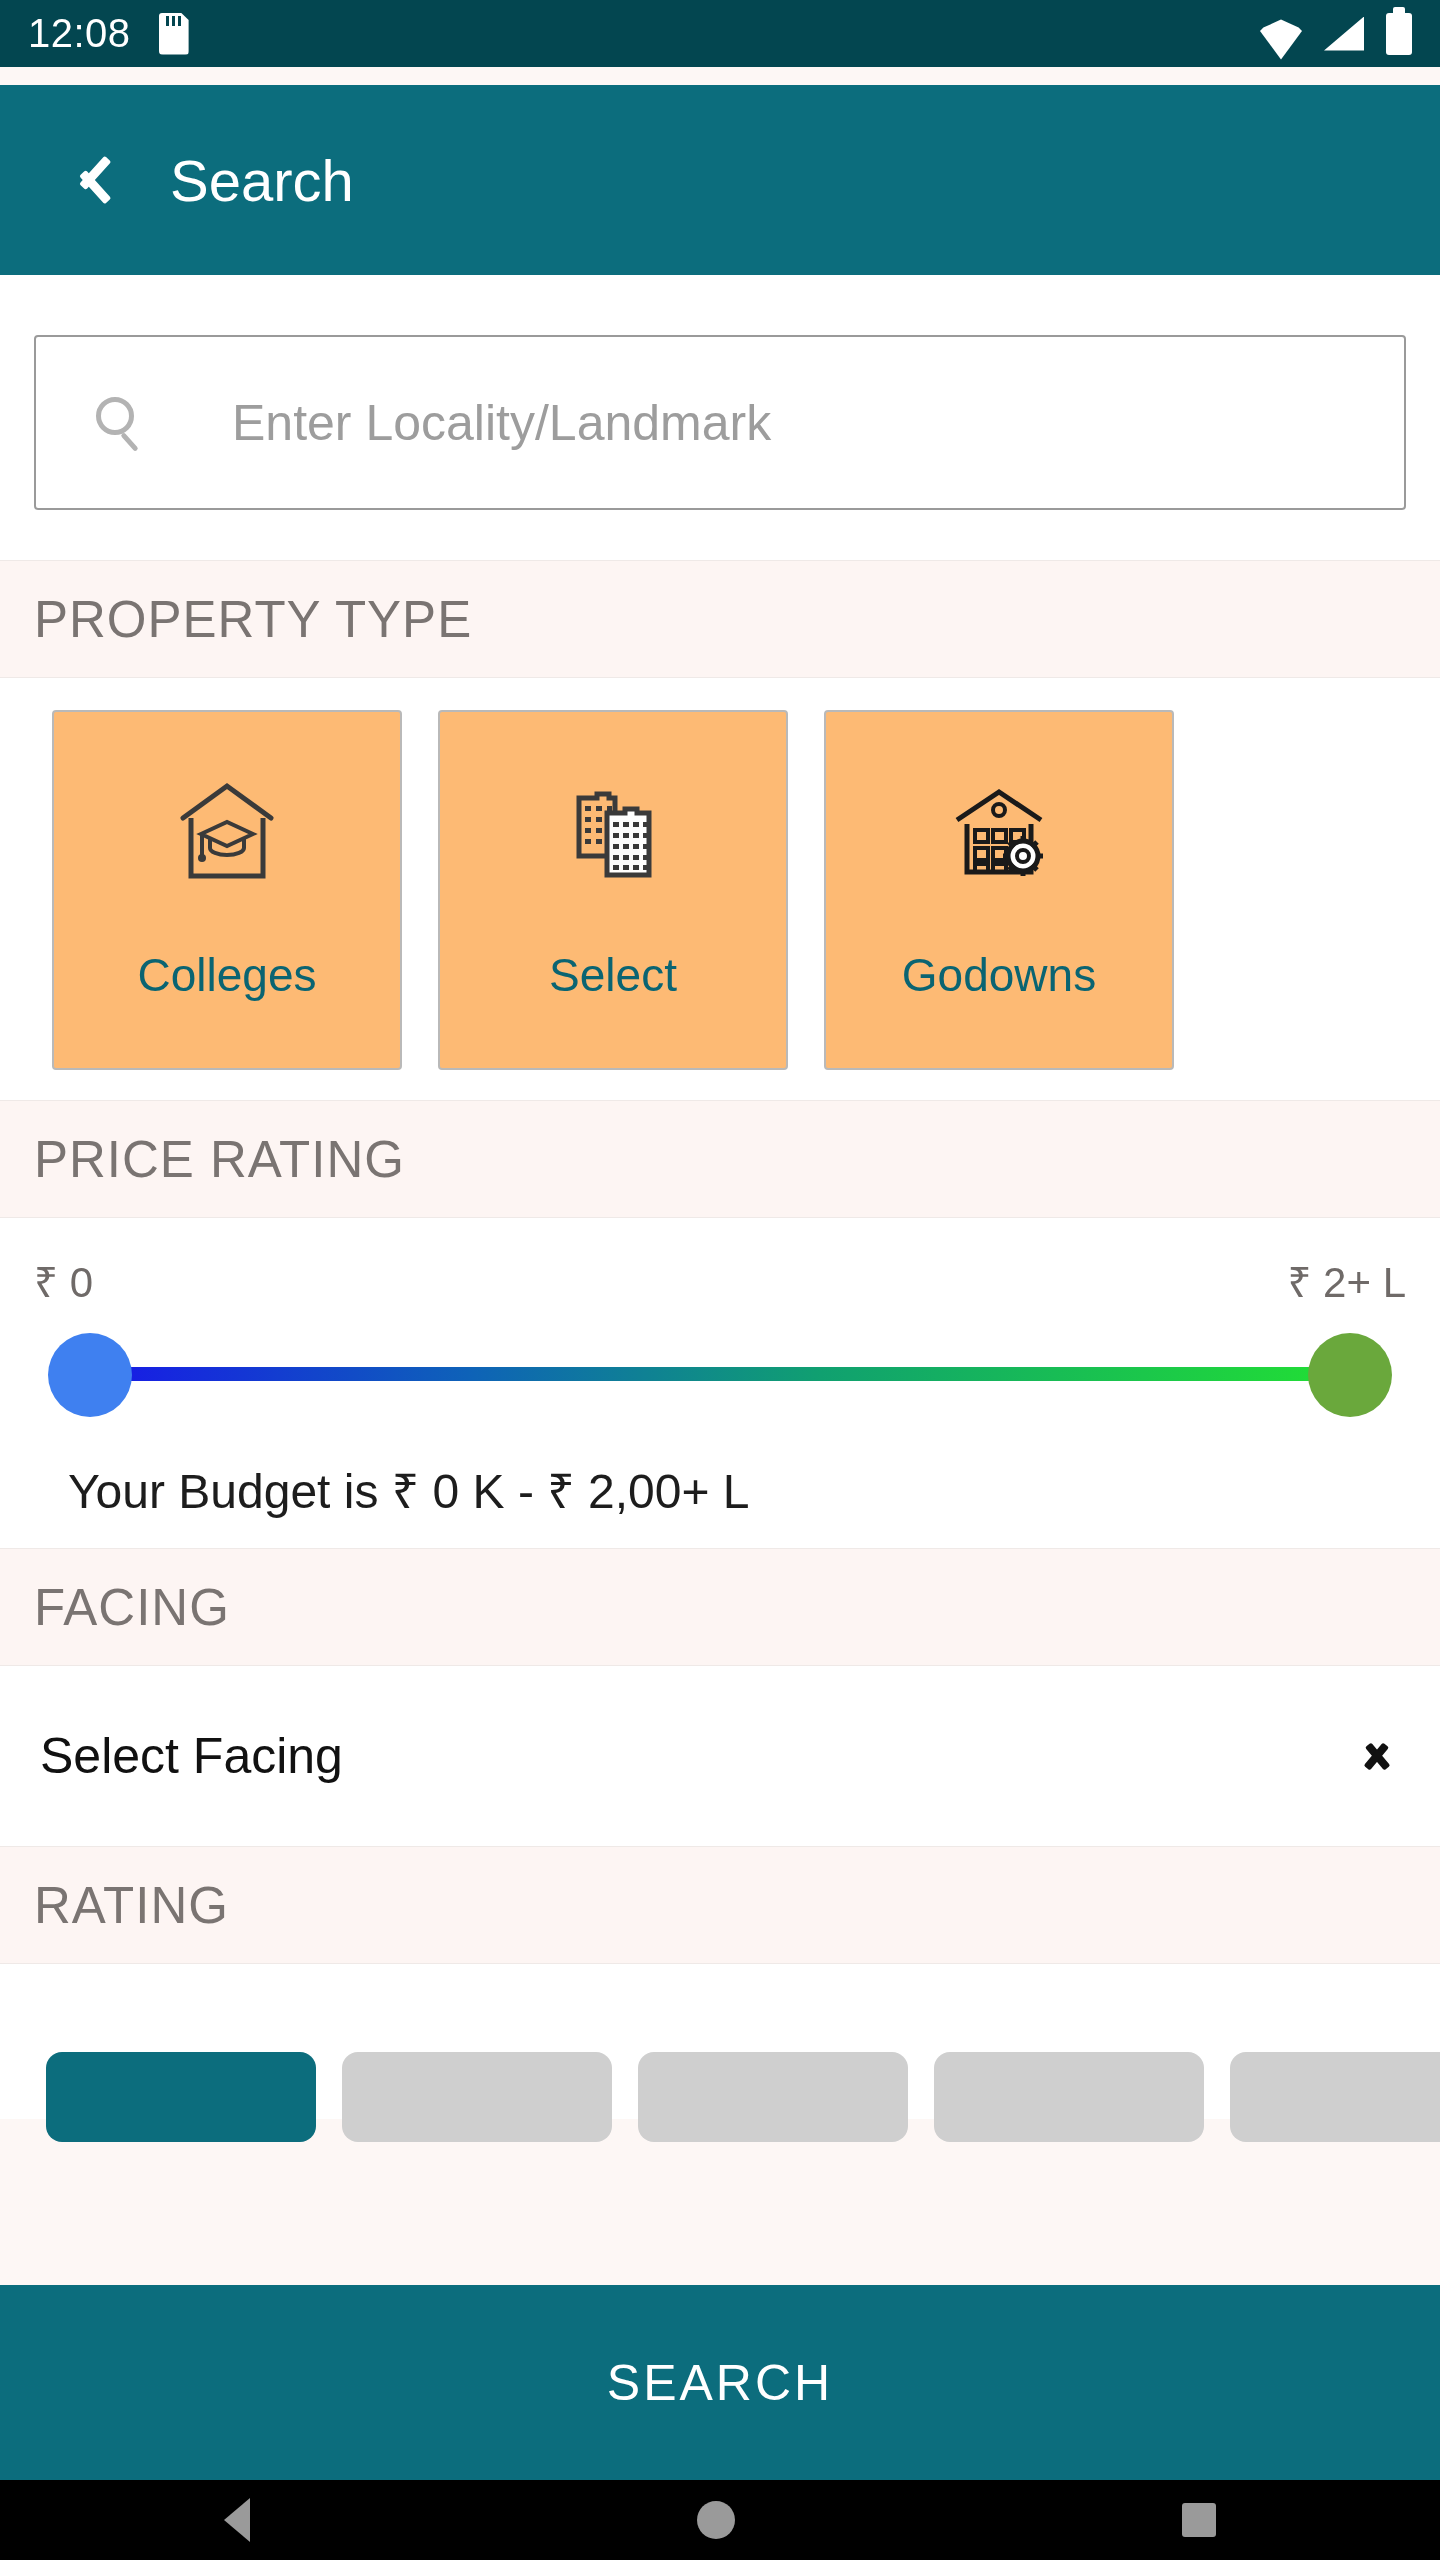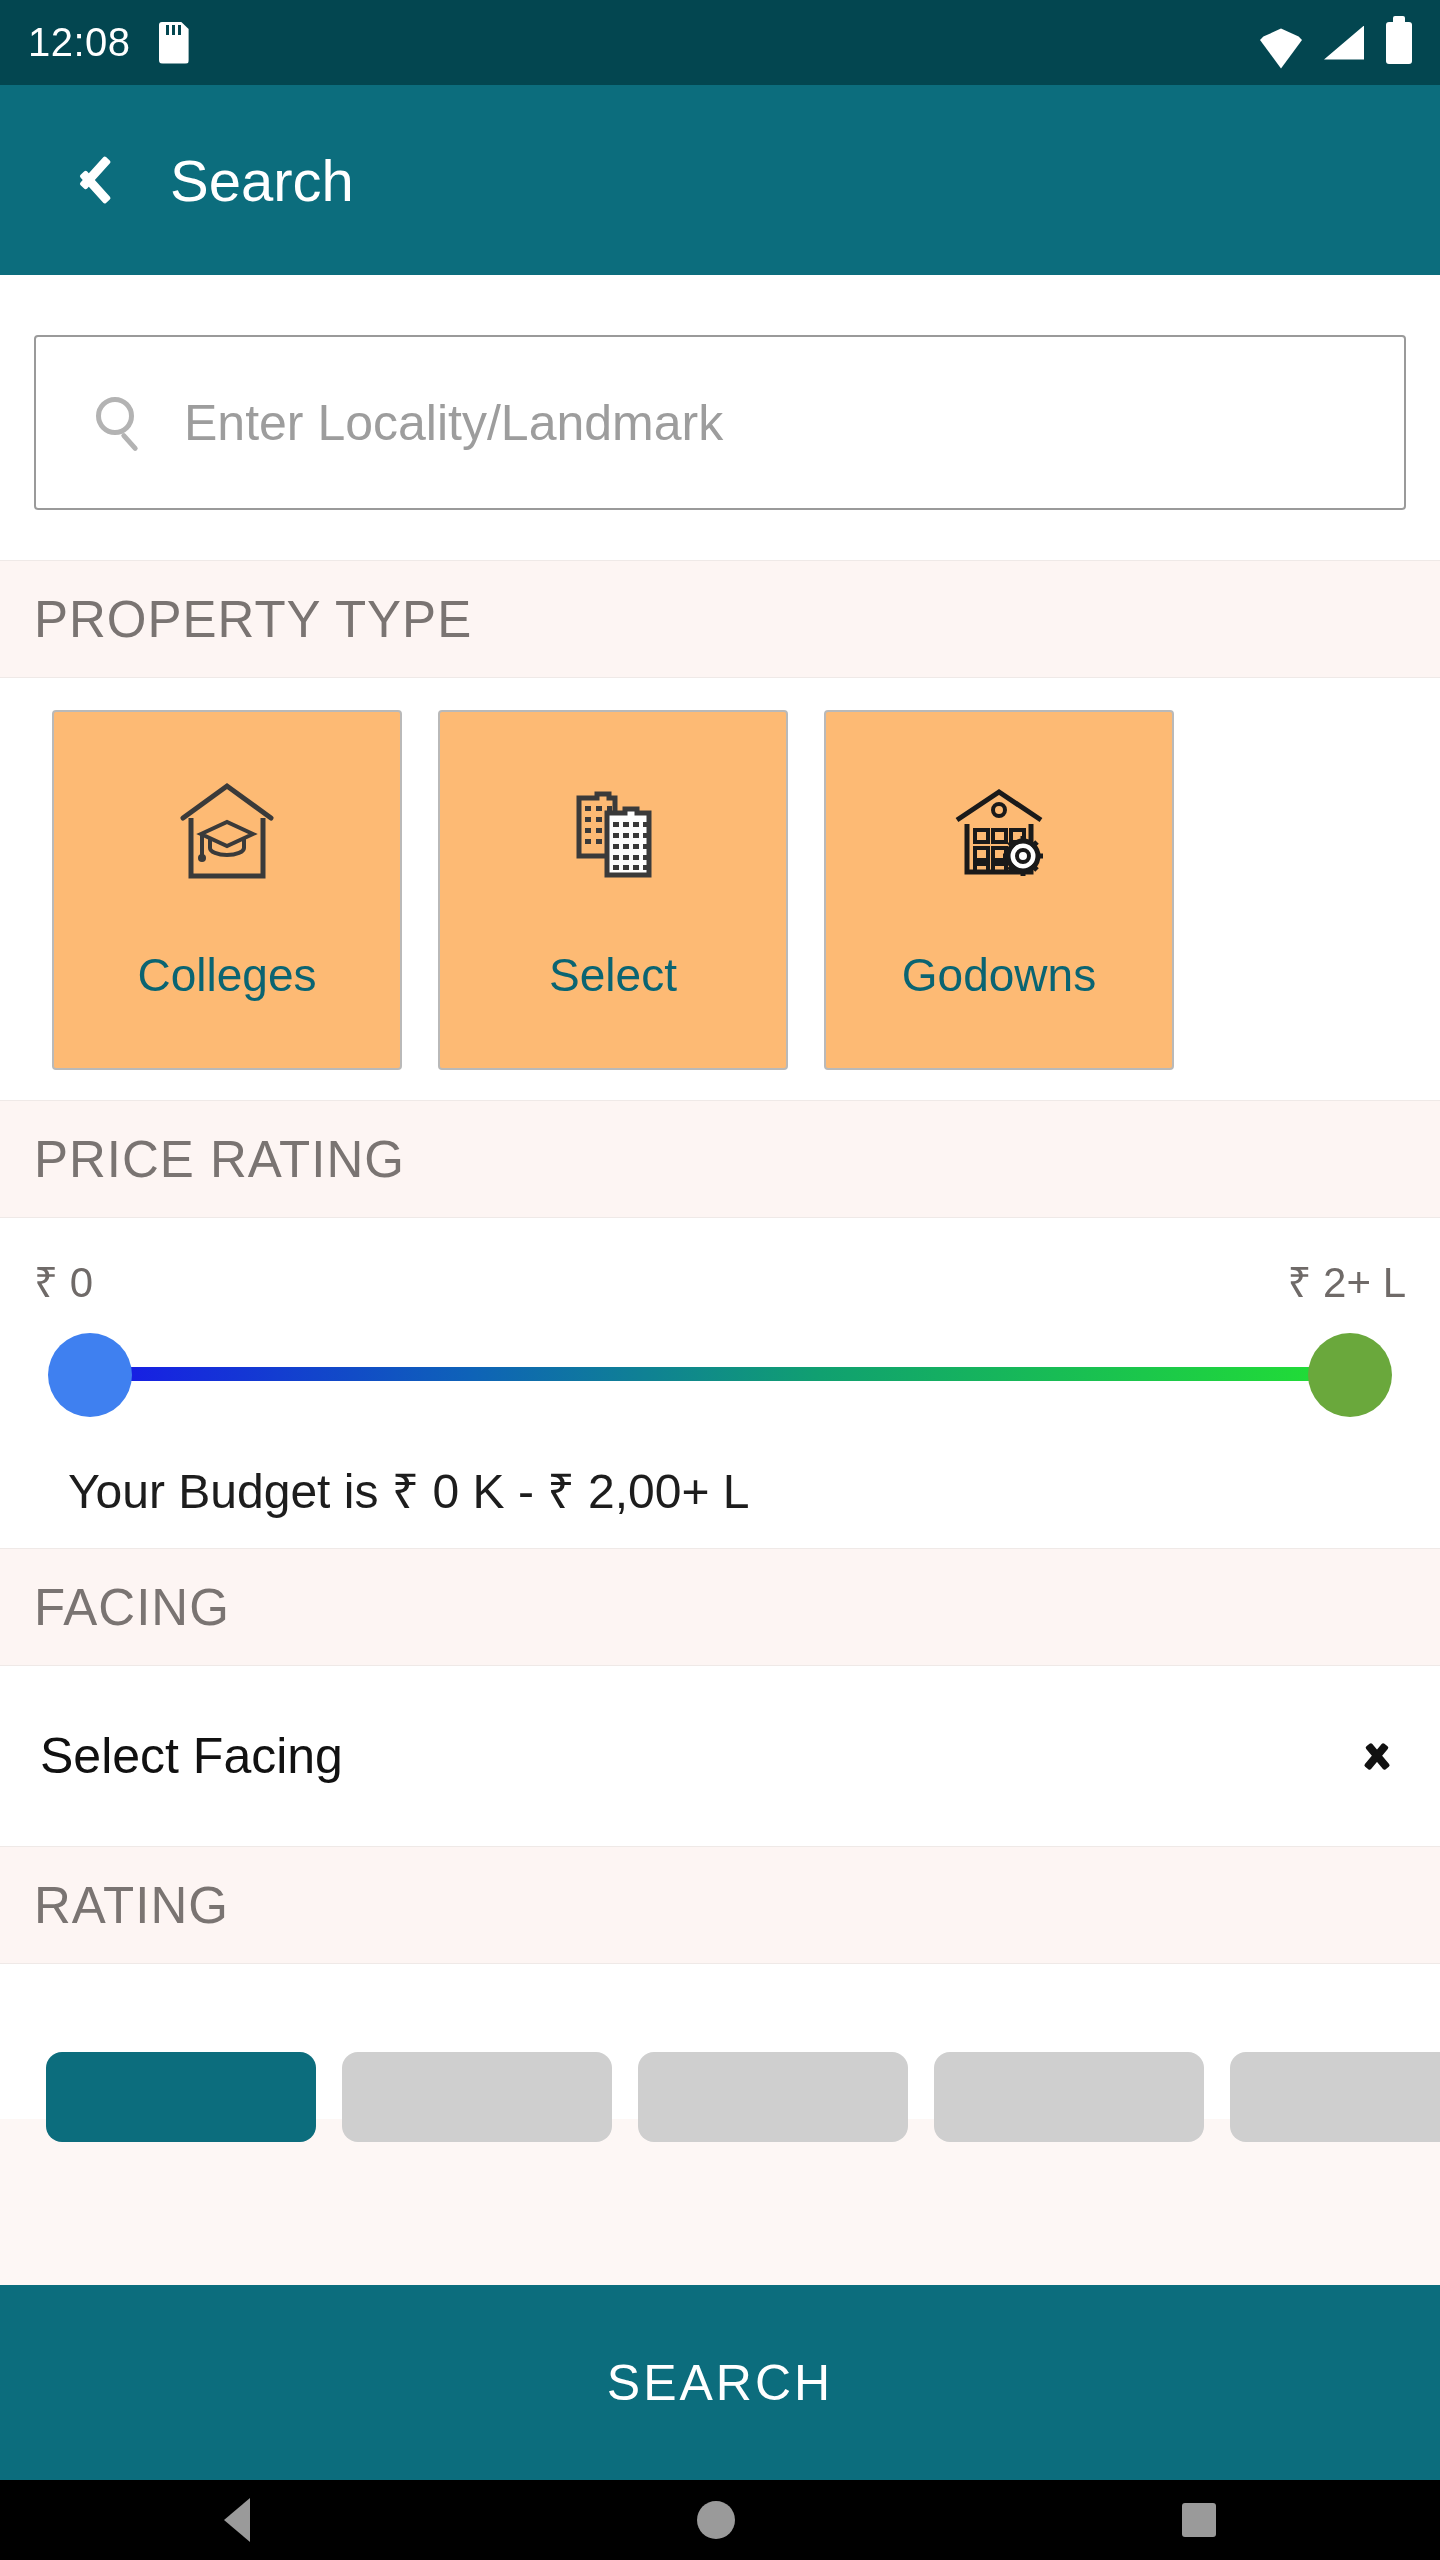--- a/index.html
+++ b/index.html
@@ -6,21 +6,21 @@
   html, body {
     width:1440px; height:2560px;
     background:#ffffff;
     font-family:"Liberation Sans", sans-serif;
     overflow:hidden;
   }
   .phone { position:relative; width:1440px; height:2560px; background:#fdf7f5; }
 
   
   .statusbar {
-    position:absolute; top:0; left:0; width:1440px; height:85px;
+    position:absolute; top:0; left:0; width:1440px; height:67px;
     background:#034650; display:flex; align-items:center;
     padding:6px 28px;
   }
   .sb-time { color:#ffffff; font-size:40px; letter-spacing:.5px; }
   .sb-sd { margin-left:28px; width:30px; height:42px; position:relative; }
   .sb-sd .body {
     position:absolute; left:0; top:0; width:30px; height:42px;
     background:#ffffff; border-radius:3px 3px 4px 4px;
     clip-path: polygon(0 0, 74% 0, 100% 18%, 100% 100%, 0 100%);
   }
@@ -64,21 +64,21 @@
   .back-chevron::after{ bottom:4px; transform:rotate(-42deg); transform-origin:top center;}
   .appbar-title { color:#ffffff; font-size:58px; margin-left:62px; font-weight:400; }
 
   
   .content { position:absolute; top:275px; left:0; width:1440px; height:2010px; overflow:hidden; }
   .band-tint  { background:#fdf5f3; }
 
   .search-wrap { background:#ffffff; padding:60px 34px 50px 34px; }
   .search-box {
     height:175px; border:2px solid #9a9a9a; border-radius:4px;
-    background:#ffffff; display:flex; align-items:center; padding-left:58px;
+    background:#ffffff; display:flex; align-items:center; padding-left:58px;gap:48px;
   }
   .mag { width:56px; height:56px; position:relative; flex:none; }
   .mag .ring{
     position:absolute; left:2px; top:2px; width:38px; height:38px;
     border:5px solid #b3b3b3; border-radius:50%;
   }
   .mag .stem{
     position:absolute; left:33px; top:36px; width:5px; height:22px;
     background:#b3b3b3; border-radius:3px; transform:rotate(-42deg);
   }

